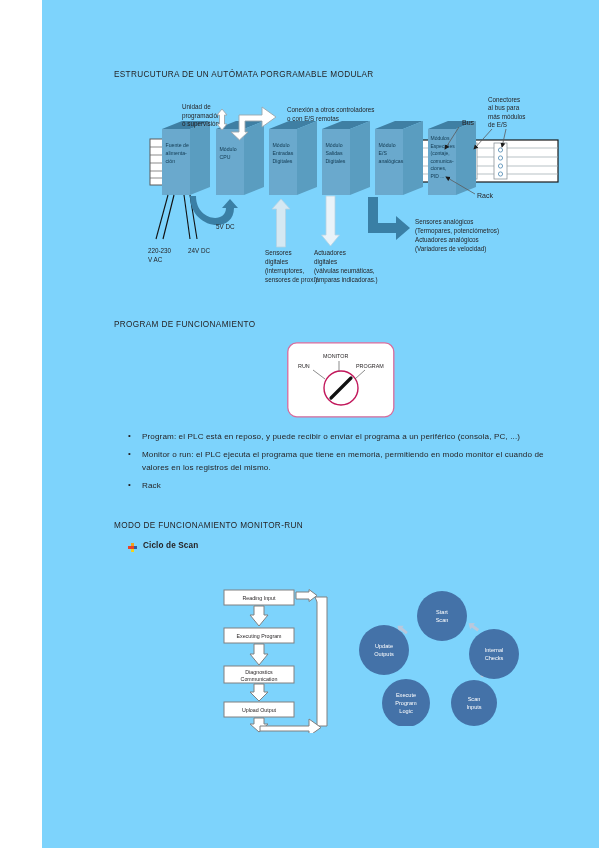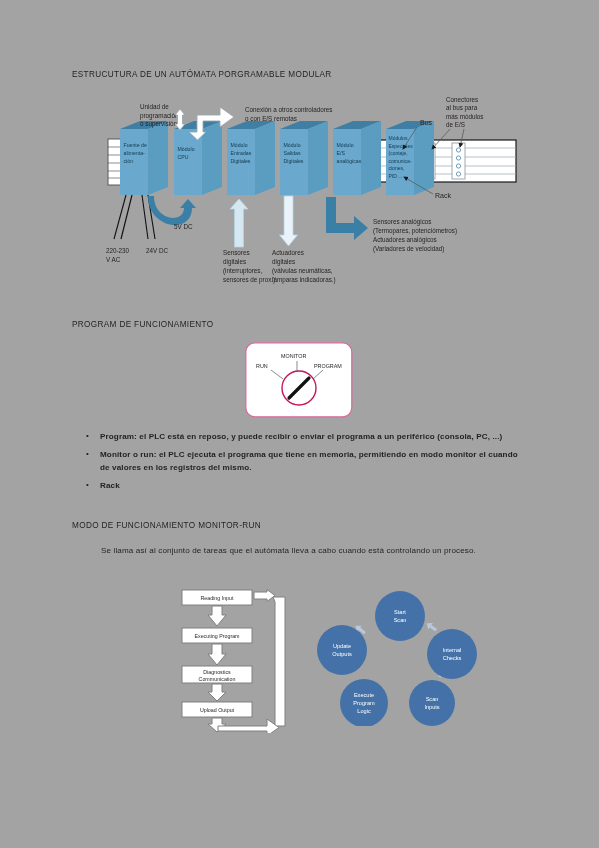--- a/index.html
+++ b/index.html
@@ -11,21 +11,22 @@
     width: 599px;
     height: 848px;
     position: relative;
     font-family: "Liberation Sans", sans-serif;
     color: #1a1a1a;
     overflow: hidden;
   }
   .page {
     position: absolute;
     inset: 0;
-    background: #a3a3a3;
+    background: #7dd3fc;
+    margin-left: 42px;
   }
 
   
   .heading {
     position: absolute;
     font-size: 8.2px;
     letter-spacing: 0.35px;
     color: #231f20;
     white-space: nowrap;
   }
@@ -51,21 +52,20 @@
     font-size: 8px;
     line-height: 12.5px;
     color: #231f20;
     text-align: left;
   }
   .bullet-text {
     font-size: 8.1px;
     line-height: 13.2px;
     color: #231f20;
     letter-spacing: 0.12px;
-    font-weight: bold;
   }
 
   .subsection {
     position: absolute;
     left: 86px;
     top: 541px;
     width: 430px;
   }
   .sub-head {
     display: flex;
@@ -327,21 +327,30 @@
     </div>
     <div class="bullet-row">
       <span class="bullet-dot">•</span>
       <span class="bullet-text">Rack</span>
     </div>
   </div>
 
   <div class="heading" id="h-modo">MODO DE FUNCIONAMIENTO MONITOR-RUN</div>
 
   <div class="subsection">
-    <div class="sub-body">Se llama así al conjunto de tareas que el autómata lleva a cabo cuando está controlando un proceso.</div>
+    <div class="sub-head">
+      <span class="cross-bullet">
+        <i class="cb-top"></i>
+          <i class="cb-left"></i>
+          <i class="cb-mid"></i>
+          <i class="cb-right"></i>
+          <i class="cb-bottom"></i>
+      </span>
+      <span class="sub-title">Ciclo de Scan</span>
+    </div>
   </div>
 
   <div id="fig-flow">
     <svg width="135" height="145" viewBox="0 0 135 145" xmlns="http://www.w3.org/2000/svg">
 
       <rect x="10" y="2" width="70" height="15" fill="#fff" stroke="#808080" stroke-width="1"></rect>
       <text class="svgtext" x="45" y="12" font-size="5.3" text-anchor="middle">Reading Input</text>
 
       <rect x="10" y="40" width="70" height="15" fill="#fff" stroke="#808080" stroke-width="1"></rect>
       <text class="svgtext" x="45" y="50" font-size="5.3" text-anchor="middle">Executing Program</text>

